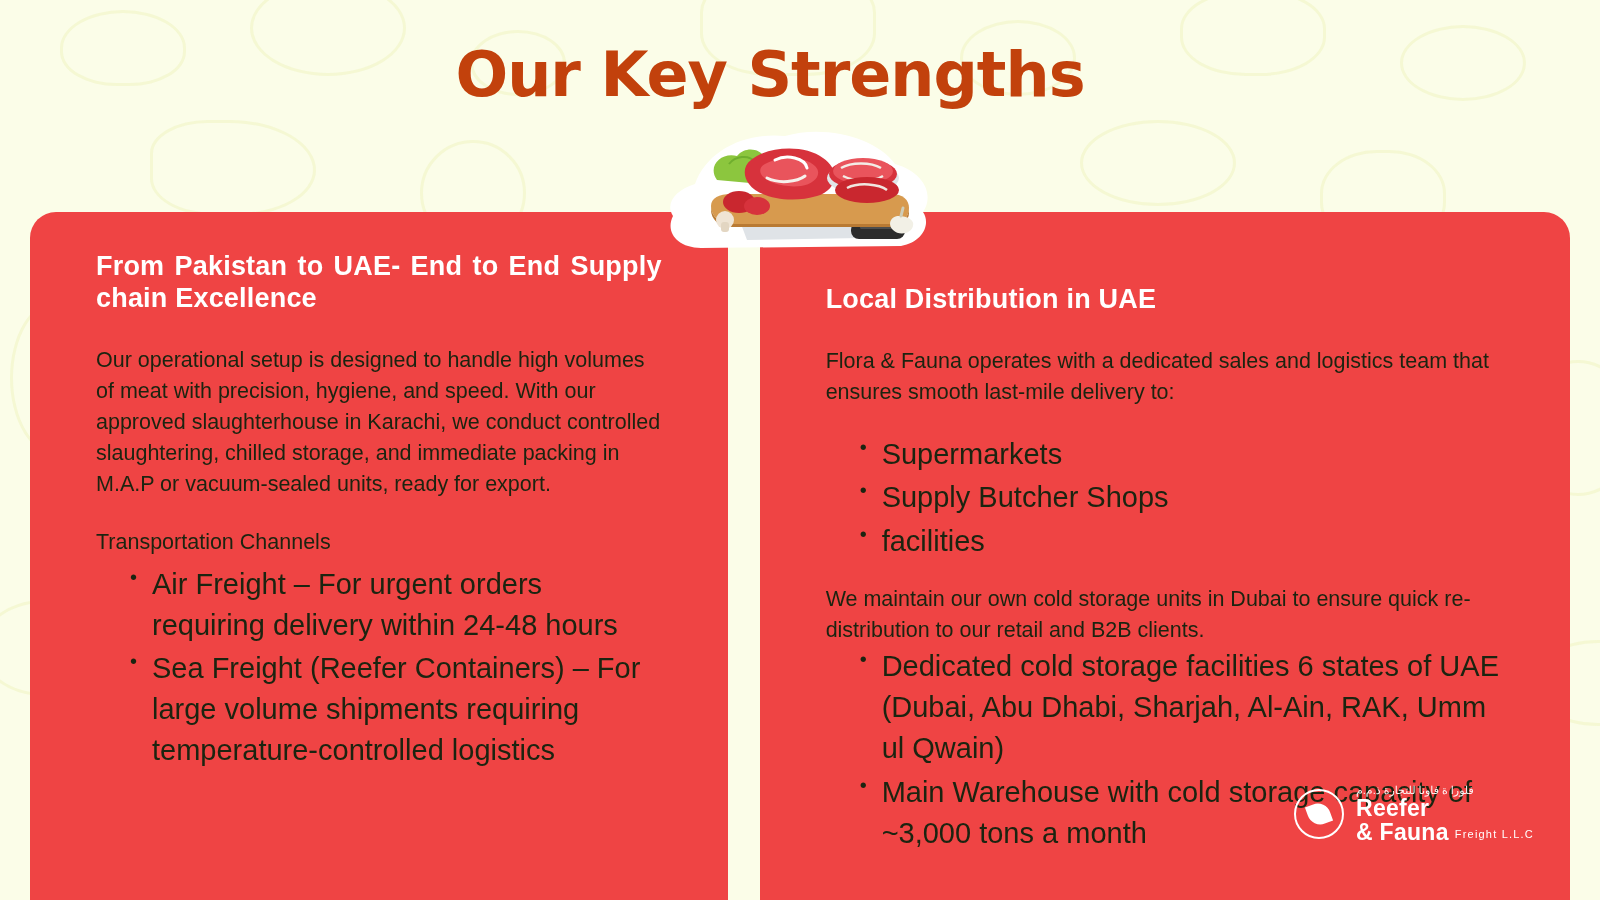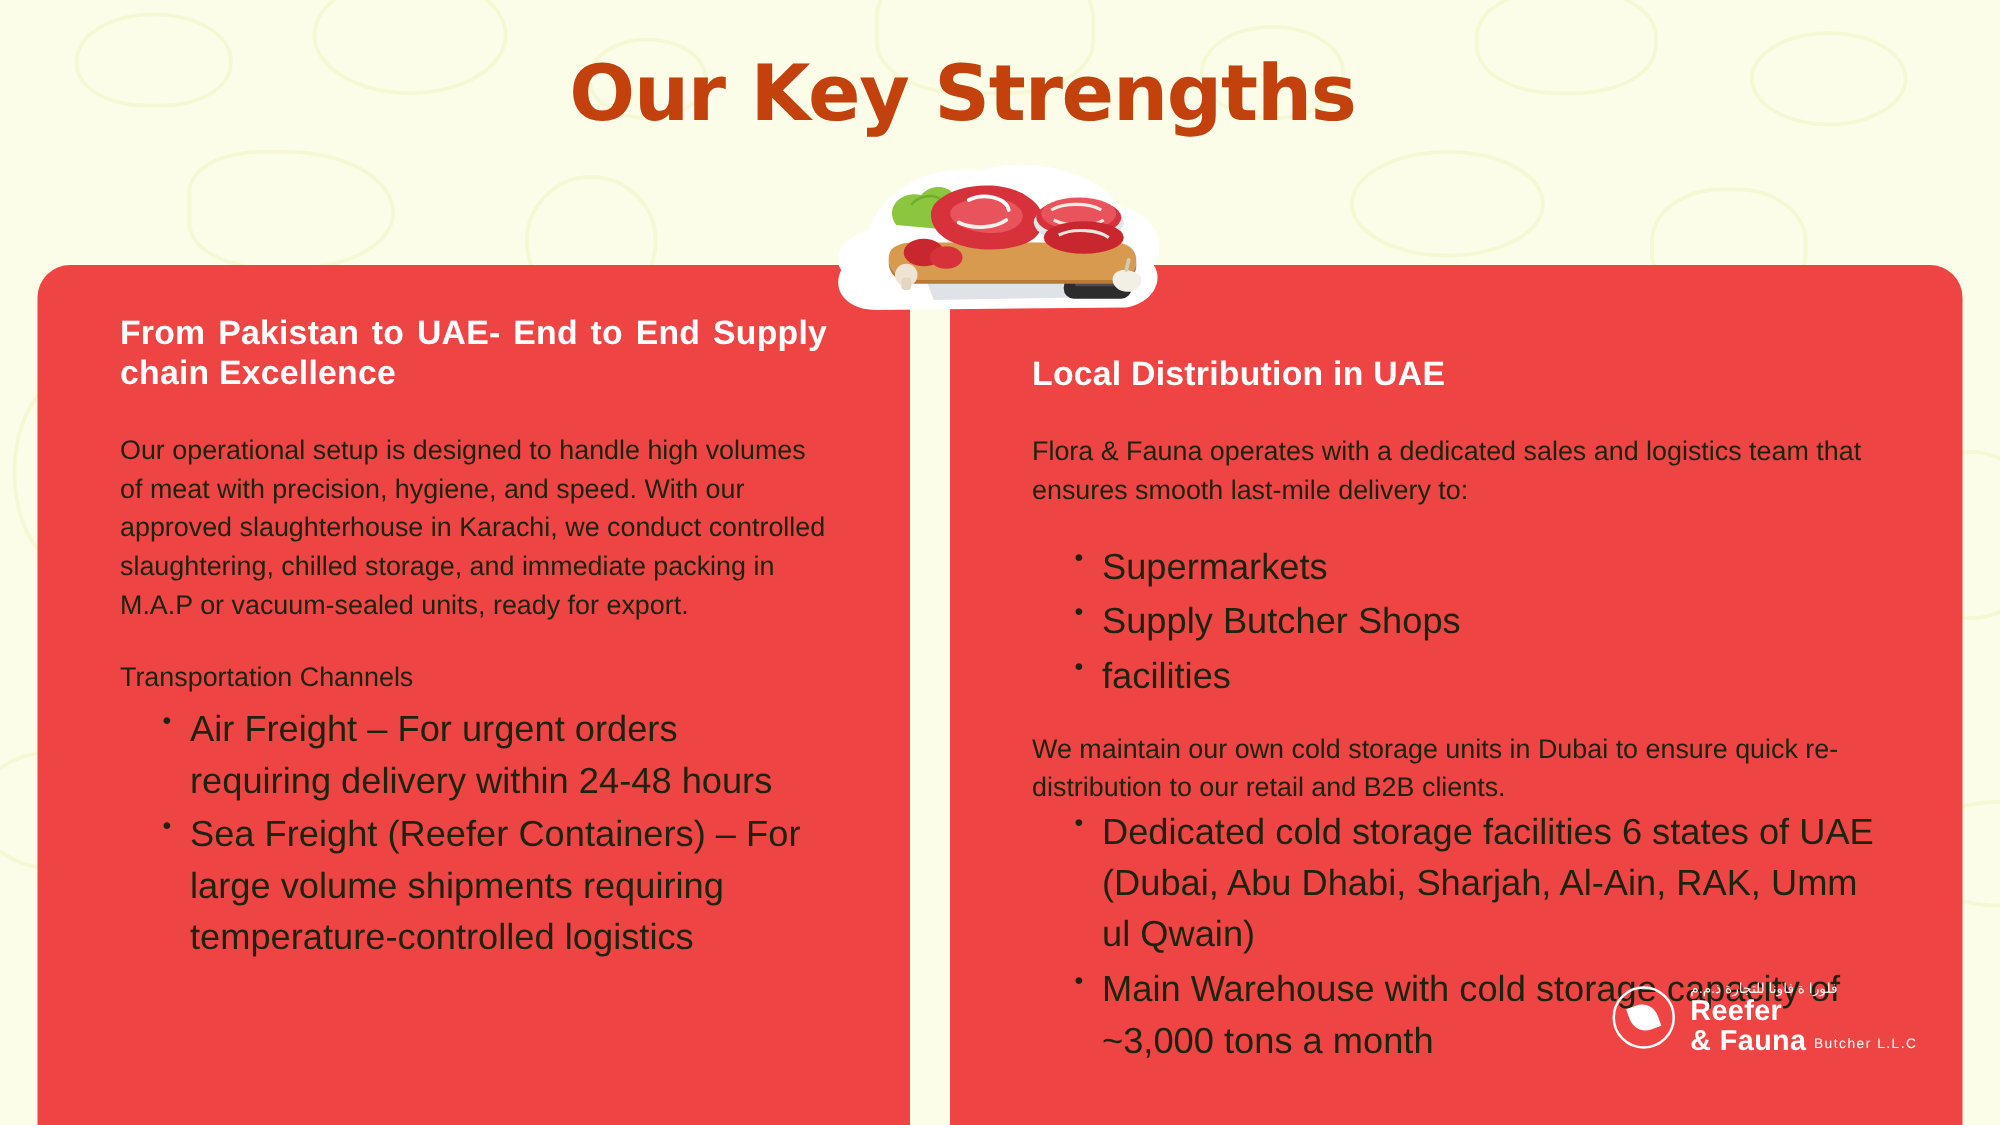--- a/index.html
+++ b/index.html
@@ -265,19 +265,19 @@
 
     <div class="logo">
       <div class="mark">
           <span class="leaf"></span>
         </div>
       <div class="logo-right">
         <span class="ar">فلورا ة فاونا للتجارة ذ.م.م</span>
         <div class="wordmark">
           <div class="l1">Reefer</div>
           <div>
-            <span class="l2">&amp; Fauna</span><span class="tr">Butcher L.L.C</span>
+            <span class="l2">&amp; Fauna</span><span class="tr">Freight L.L.C</span>
           </div>
         </div>
       </div>
     </div>
   </section>
 </div>
 
 </body></html>

